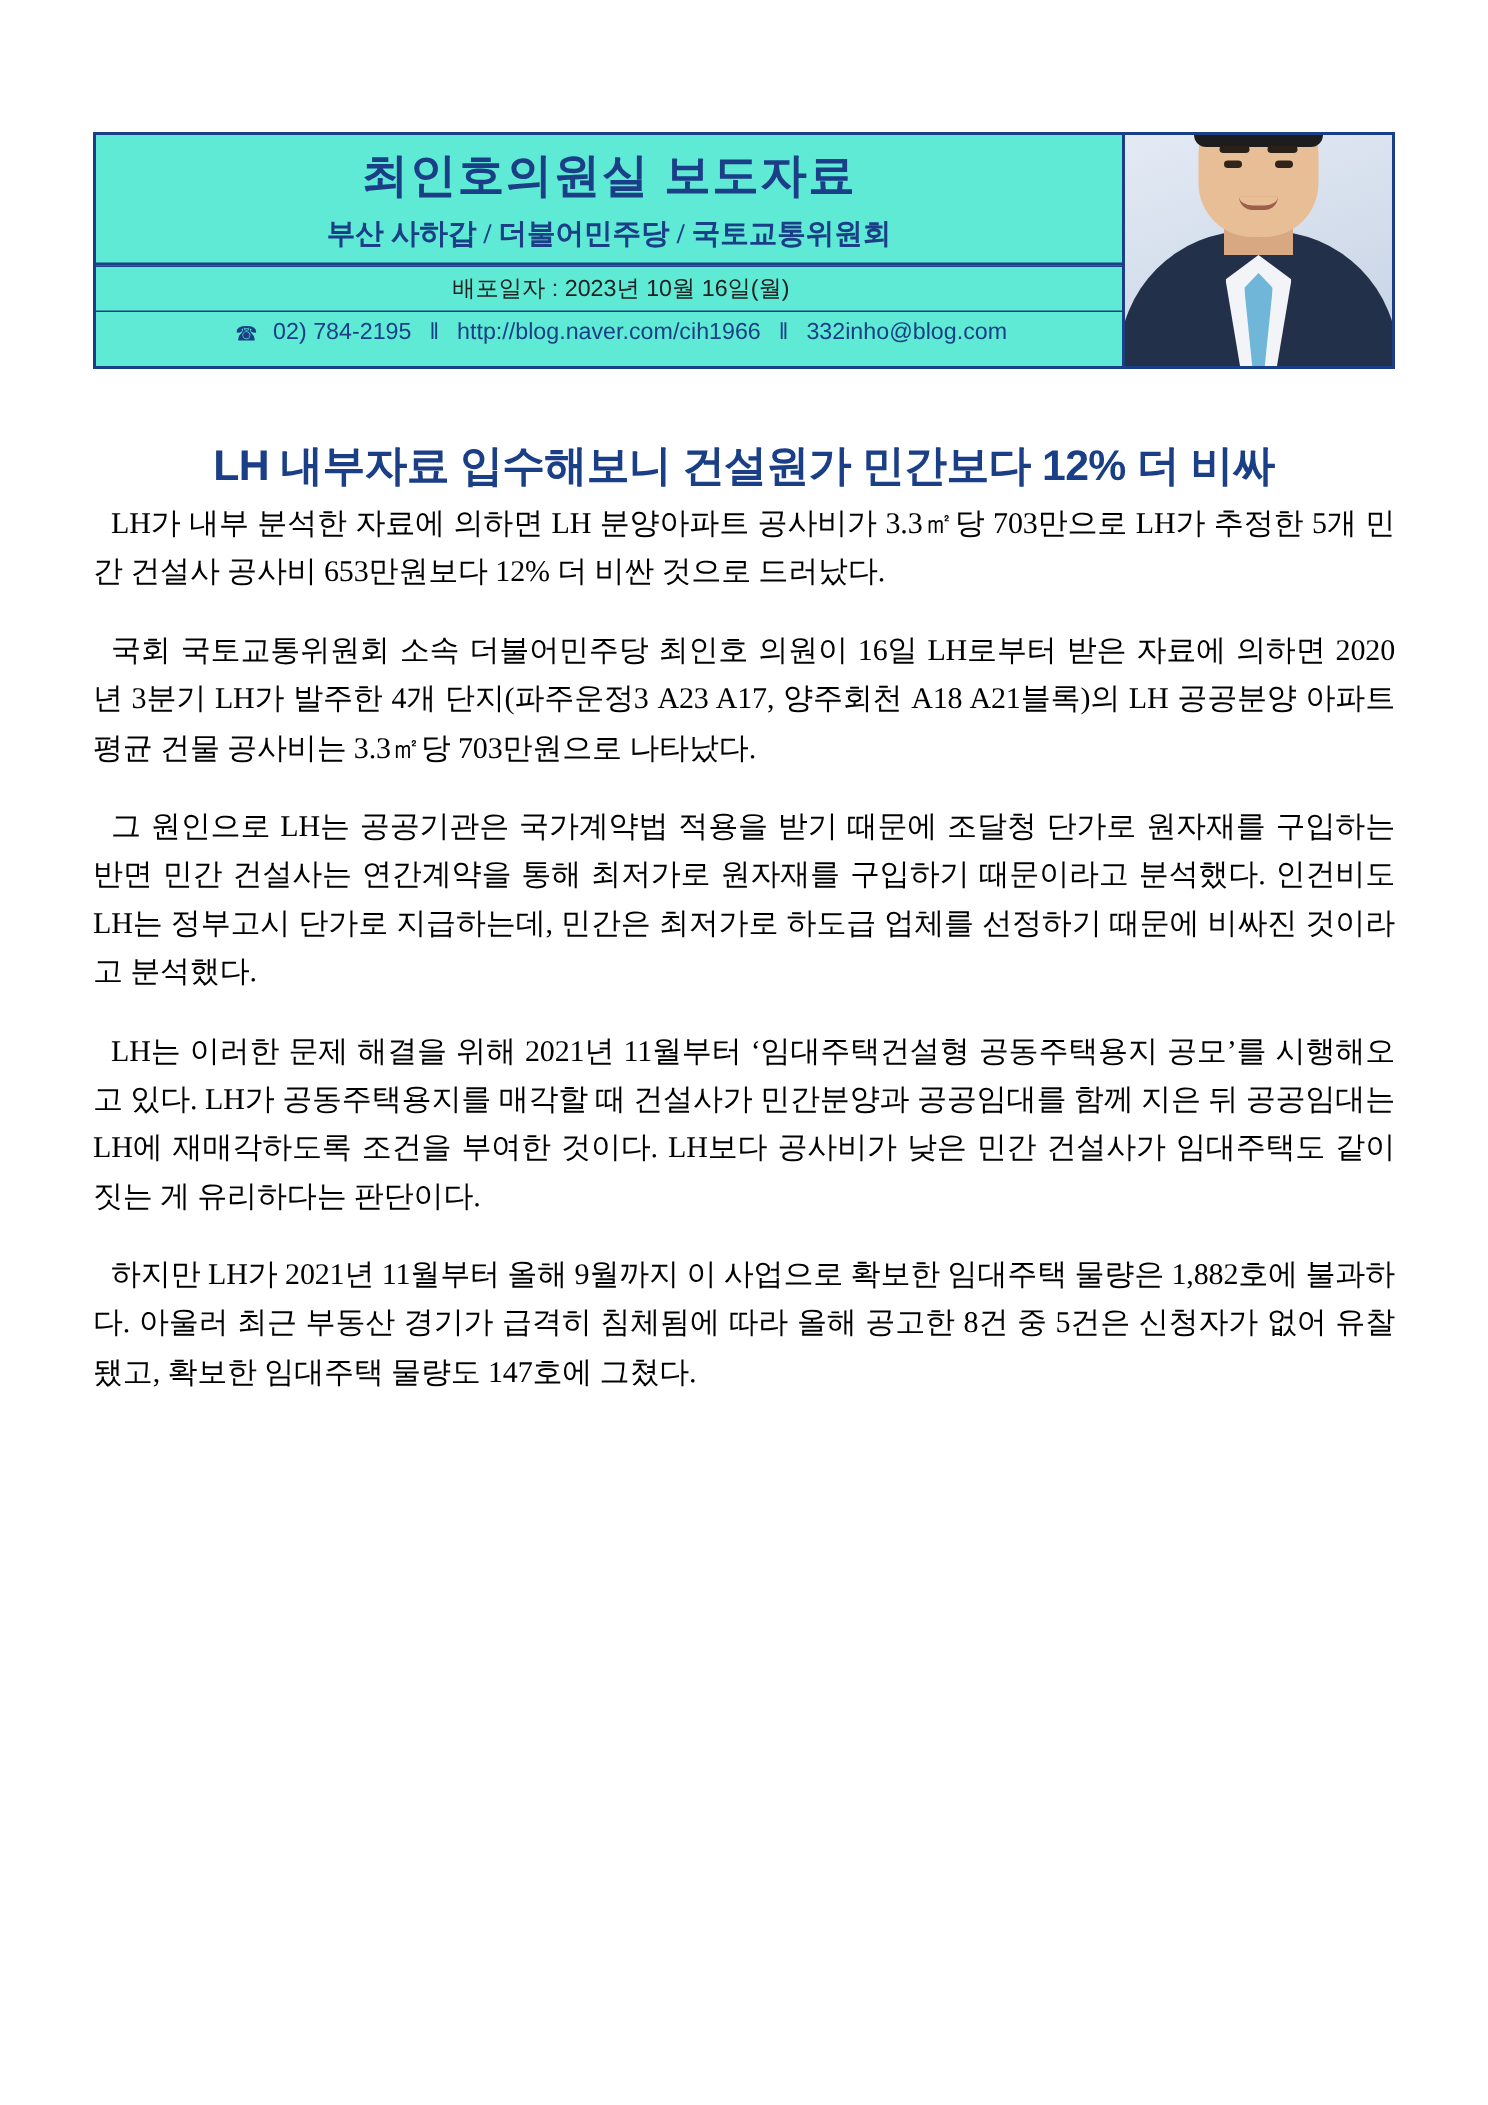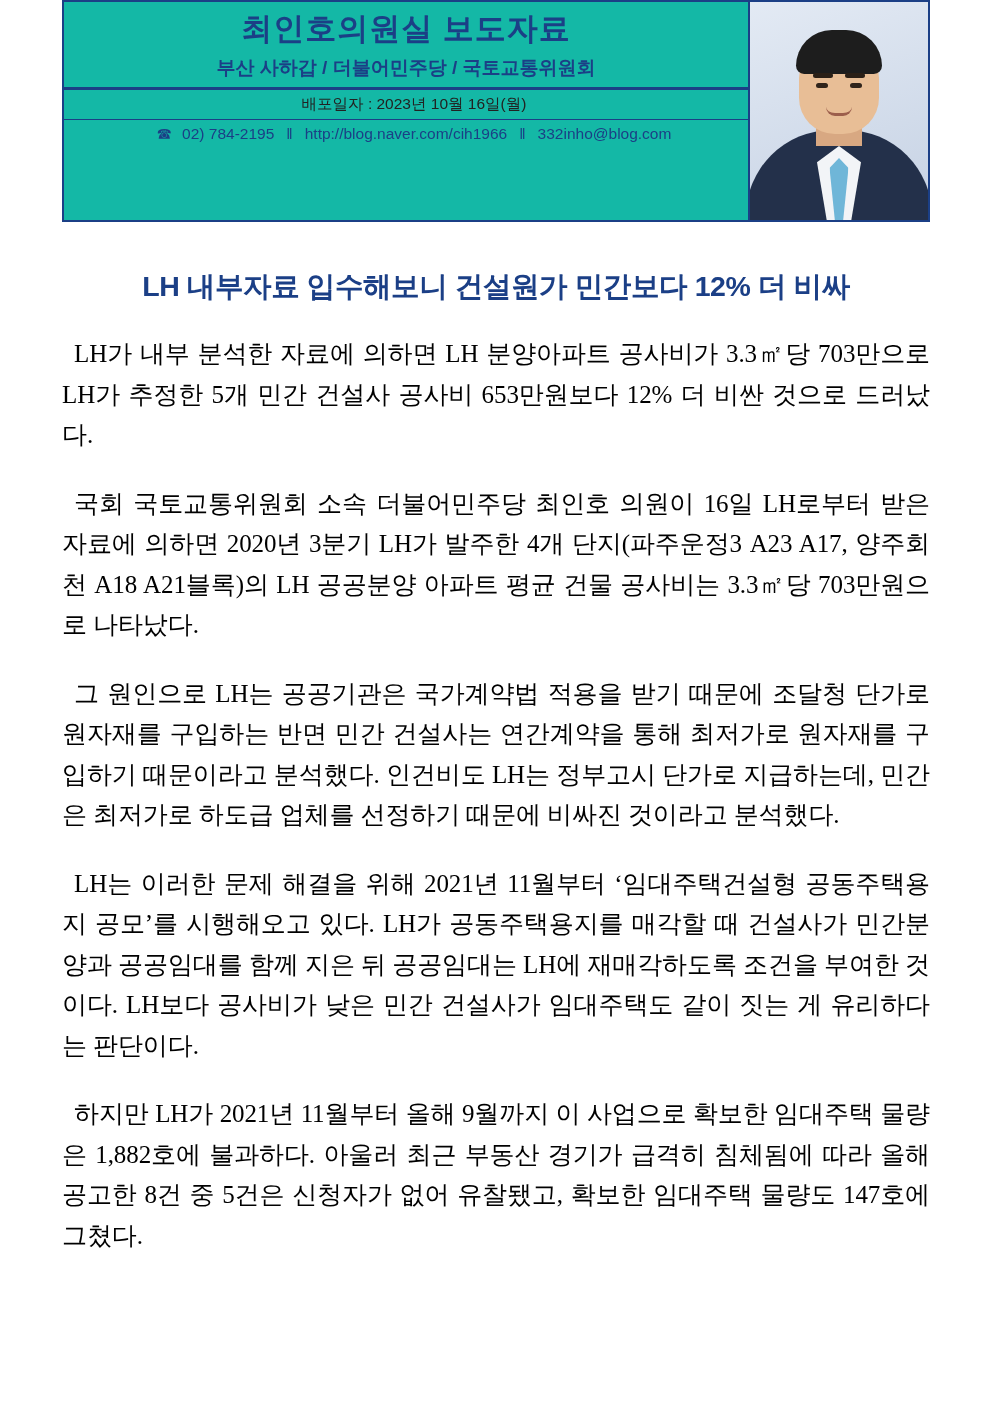--- a/index.html
+++ b/index.html
@@ -19,25 +19,26 @@
   .page {
     width: 992px;
     height: 1403px;
     box-sizing: border-box;
     padding: 0 62px;
     position: relative;
   }
 
   
   .letterhead {
+    margin-top: 88px;
     border: 2px solid #1b3f86;
     display: flex;
-    height: 222px;
+    height: 158px;
     box-sizing: border-box;
-    background: #14b8a6;
+    background: #5eead4;
   }
   .lh-left {
     flex: 1 1 auto;
     display: flex;
     flex-direction: column;
     min-width: 0;
   }
   .lh-title-wrap {
     flex: 0 0 auto;
     padding: 9px 0 6px;
@@ -68,21 +69,21 @@
     letter-spacing: 3px;
   }
   .lh-name-big {
     font-family: "Liberation Sans", sans-serif;
     font-size: 35px;
     font-weight: bold;
     color: #1b3f86;
     letter-spacing: 9px;
   }
   .lh-sub {
-    font-family: Liberation Sans, sans-serif;
+    font-family: Liberation Serif, serif;
     font-size: 19px;
     font-weight: bold;
     color: #1b3f86;
     text-align: center;
     margin-top: 7px;
     letter-spacing: 0px;
   }
   .lh-row {
     border-top: 1px solid #1b3f86;
     display: flex;
@@ -200,22 +201,22 @@
   }
   .subhead {
     margin-top: 14px;
     font-size: 21px;
     letter-spacing: -0.2px;
     text-align: left;
     line-height: 1.35;
   }
 
   .para {
-    margin-top: 28px;
-    font-size: 25px;
+    margin-top: 3px;
+    font-size: 20px;
     line-height: 1.62;
     text-align: justify;
     text-justify: inter-ideograph;
     text-indent: 12px;
     letter-spacing: -0.1px;
   }
 </style>
 </head>
 <body>
 

